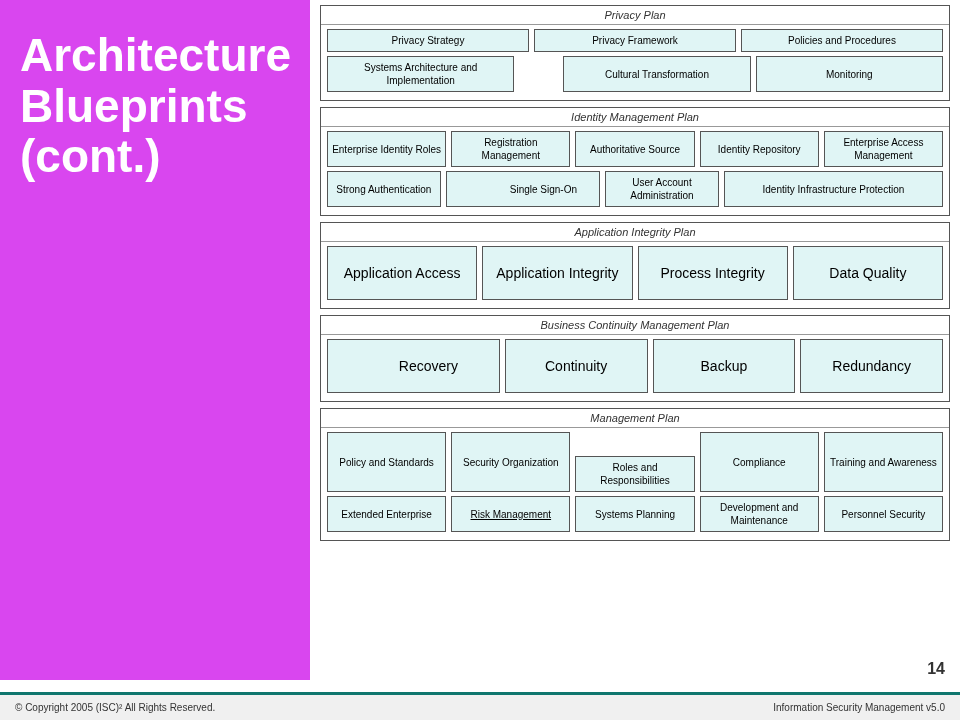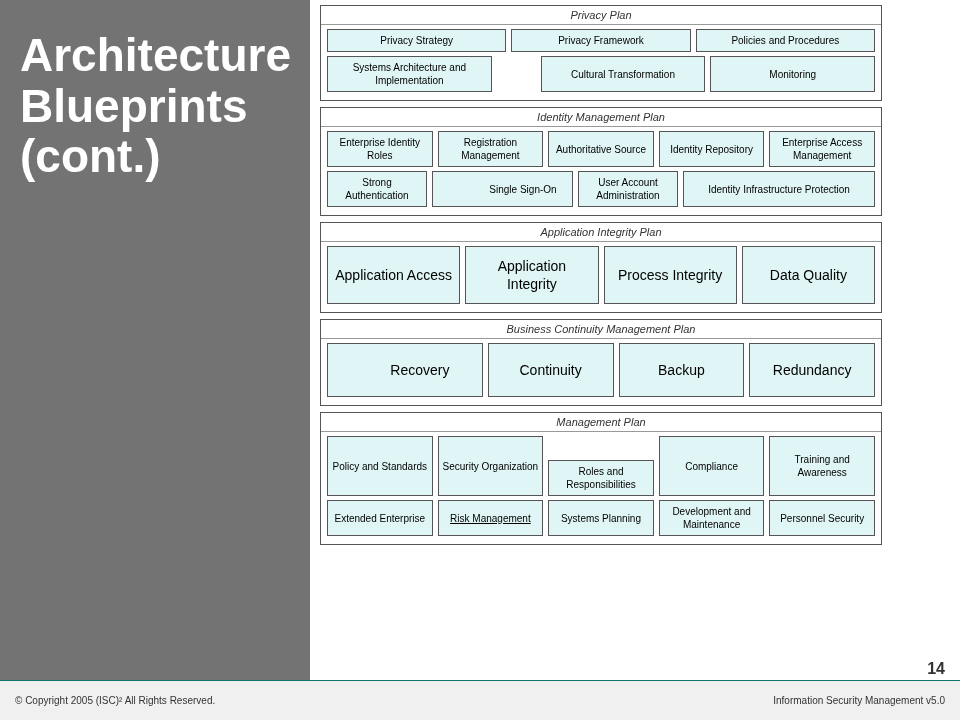--- a/index.html
+++ b/index.html
@@ -11,38 +11,38 @@
       overflow: hidden;
       position: relative;
     }
 
     
     #left-panel {
       position: absolute;
       left: 0; top: 0;
       width: 310px;
       height: 680px;
-      background: #737373;
+      background: #d946ef;
       display: flex;
       align-items: flex-start;
       padding: 30px 20px;
     }
     #title-text {
       font-size: 46px;
       font-weight: bold;
       color: #fff;
       line-height: 1.1;
     }
 
     
     #right-panel {
       position: absolute;
       left: 320px;
       top: 5px;
-      width: 562px;
+      width: 630px;
       height: 670px;
       background: #fff;
       overflow: hidden;
     }
 
     
     .section {
       border: 1.5px solid #555;
       margin-bottom: 6px;
       background: #fff;
@@ -86,23 +86,23 @@
       padding: 10px 6px;
       min-height: 54px;
     }
 
     
     #footer {
       position: absolute;
       bottom: 0;
       left: 0;
       width: 960px;
-      height: 40px;
+      height: 28px;
       background: #f0f0f0;
-      border-top: 1px solid #0f766e;
+      border-top: 3px solid #0f766e;
       display: flex;
       align-items: center;
       justify-content: space-between;
       padding: 0 15px;
     }
     #footer-left {
       font-size: 10px;
       color: #333;
     }
     #footer-right {

